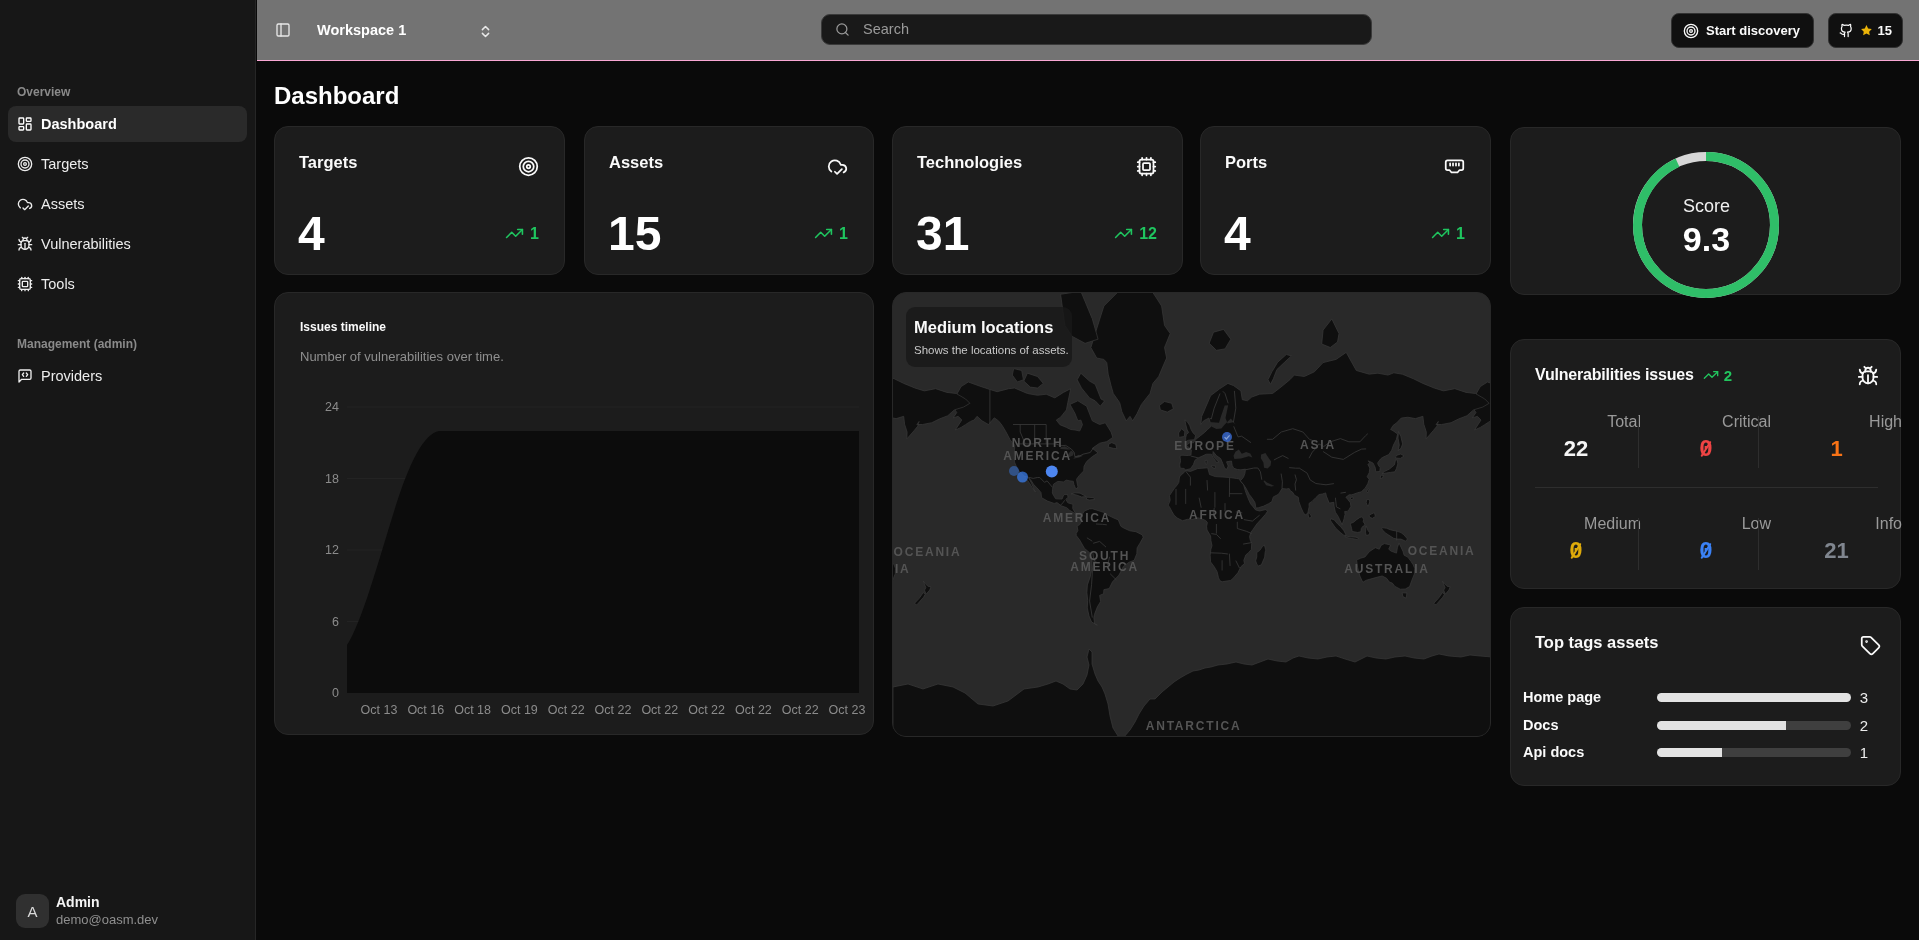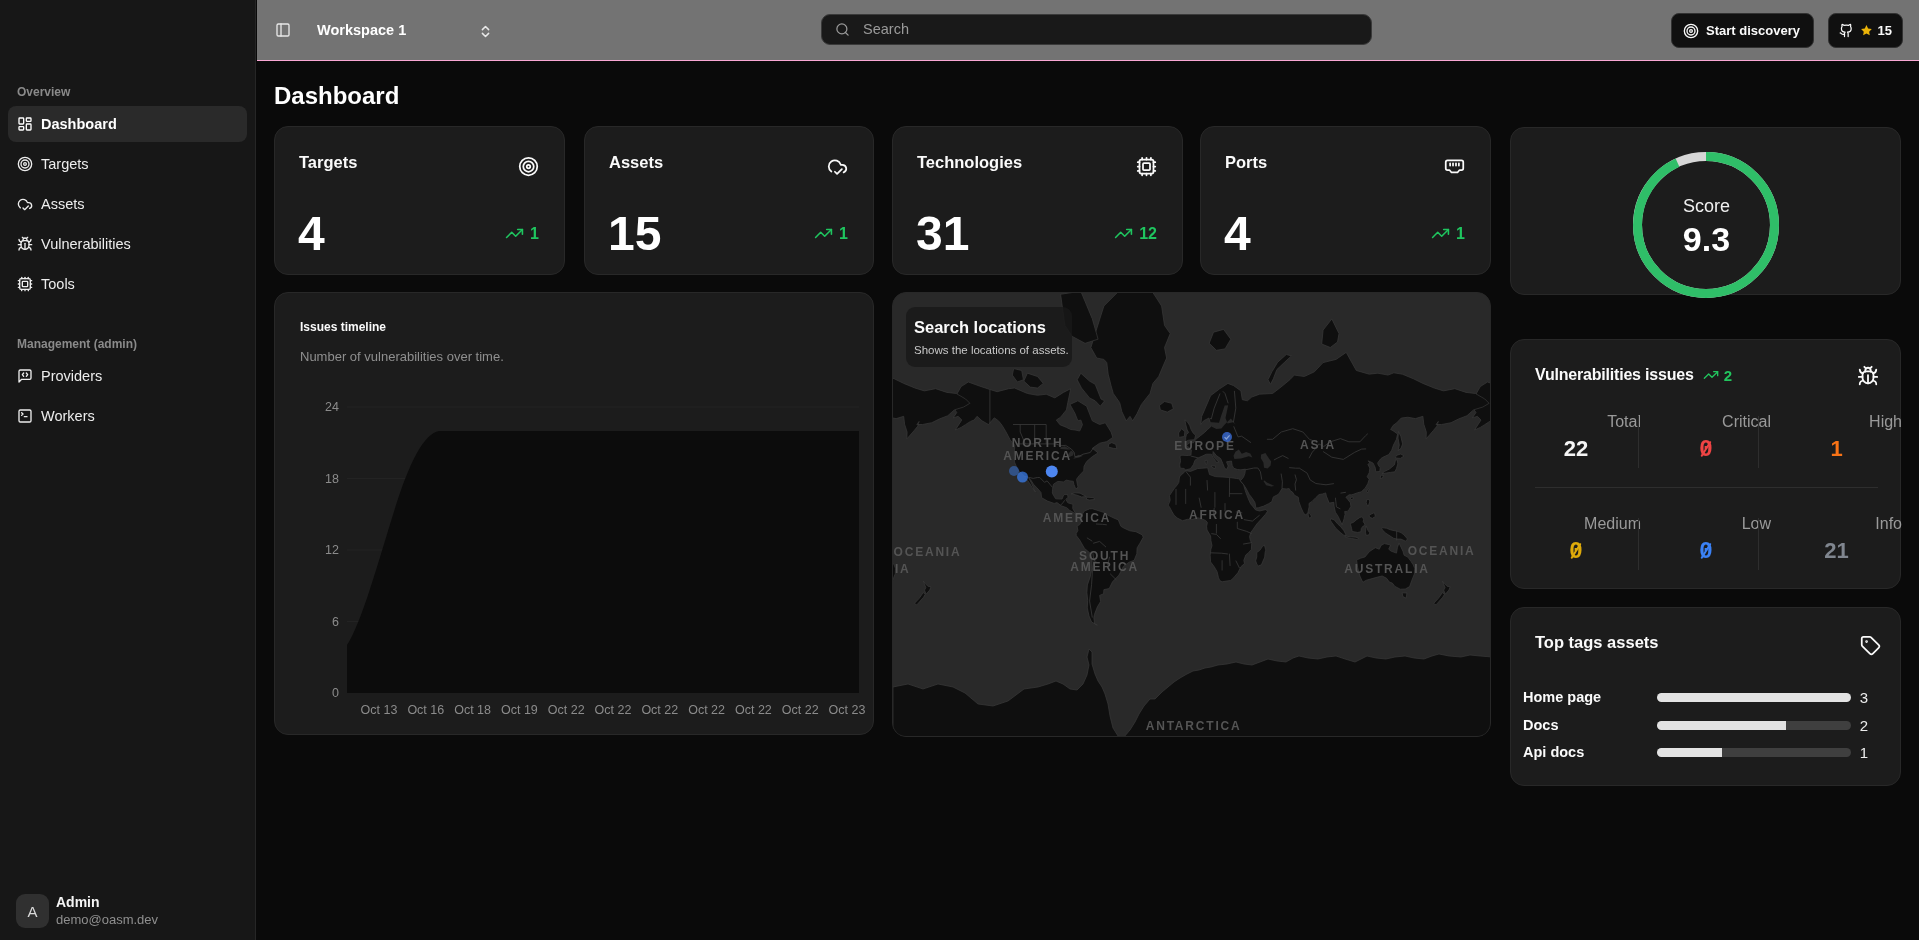--- a/index.html
+++ b/index.html
@@ -111,28 +111,20 @@
     <span>Vulnerabilities</span>
   </div>
   <div class="sect-label" style="top:337px;">Management (admin)</div>
   <div class="nav-item" style="top:358px;">
     <svg width="16" height="16" viewBox="0 0 24 24" fill="none" stroke="currentColor" stroke-width="2" stroke-linecap="round" stroke-linejoin="round">
         <path d="M10 7.5 8 10l2 2.5"></path>
         <path d="m14 7.5 2 2.5-2 2.5"></path>
         <path d="M21 15a2 2 0 0 1-2 2H7l-4 4V5a2 2 0 0 1 2-2h14a2 2 0 0 1 2 2z"></path>
       </svg>
     <span>Providers</span>
-  </div>
-  <div class="nav-item" style="top:398px;">
-    <svg width="16" height="16" viewBox="0 0 24 24" fill="none" stroke="currentColor" stroke-width="2" stroke-linecap="round" stroke-linejoin="round">
-        <path d="m7 11 2-2-2-2"></path>
-        <path d="M11 13h4"></path>
-        <rect width="18" height="18" x="3" y="3" rx="2"></rect>
-      </svg>
-    <span>Workers</span>
   </div>
   <div id="user">
     <div class="av">A</div>
     <div class="nm">Admin</div>
     <div class="em">demo@oasm.dev</div>
   </div>
 </div>
 <div id="topbar">
   <svg width="16" height="16" viewBox="0 0 24 24" fill="none" stroke="#e8e8e8" stroke-width="2" stroke-linecap="round" stroke-linejoin="round" style="position:absolute;left:18px;top:22px;">
       <rect width="18" height="18" x="3" y="3" rx="2"></rect>
@@ -428,21 +420,21 @@
 </g>
 <g fill="#3b82f6">
         <circle cx="121" cy="178" r="5" opacity="0.45"></circle>
         <circle cx="129.5" cy="184" r="5.5" opacity="0.7"></circle>
         <circle cx="158.8" cy="178.5" r="6" fill="#4d86f0"></circle>
         <circle cx="334" cy="144" r="5" opacity="0.8" fill="#3a6cd4"></circle>
         <path d="M331.6,144.2 l1.7,1.8 l3.3,-3.7" stroke="#8fa9d8" stroke-width="1.2" fill="none" opacity="0.9"></path>
       </g>
 </svg>
 <div style="position:absolute;left:13px;top:14px;width:166px;height:60px;background:rgba(24,24,24,0.82);border-radius:9px;"></div>
-<div style="position:absolute;left:21px;top:25px;font-size:16.5px;font-weight:700;color:#fafafa;">Search locations</div>
+<div style="position:absolute;left:21px;top:25px;font-size:16.5px;font-weight:700;color:#fafafa;">Medium locations</div>
 <div style="position:absolute;left:21px;top:51px;font-size:11.5px;color:#c9c9c9;">Shows the locations of assets.</div>
 </div>
 <div class="card" id="c-vuln" style="left:1510px;top:339px;width:391px;height:250px;">
   <div style="position:absolute;left:24px;top:26px;display:flex;align-items:center;gap:9px;">
       <span style="font-size:16px;font-weight:700;color:#fafafa;letter-spacing:-0.2px;">Vulnerabilities issues</span>
       <span style="display:flex;align-items:center;gap:5px;color:#22c55e;font-size:15px;font-weight:600;">
         <svg width="16" height="16" viewBox="0 0 24 24" fill="none" stroke="currentColor" stroke-width="2" stroke-linecap="round" stroke-linejoin="round">
           <polyline points="22 7 13.5 15.5 8.5 10.5 2 17"></polyline>
           <polyline points="16 7 22 7 22 13"></polyline>
         </svg>

